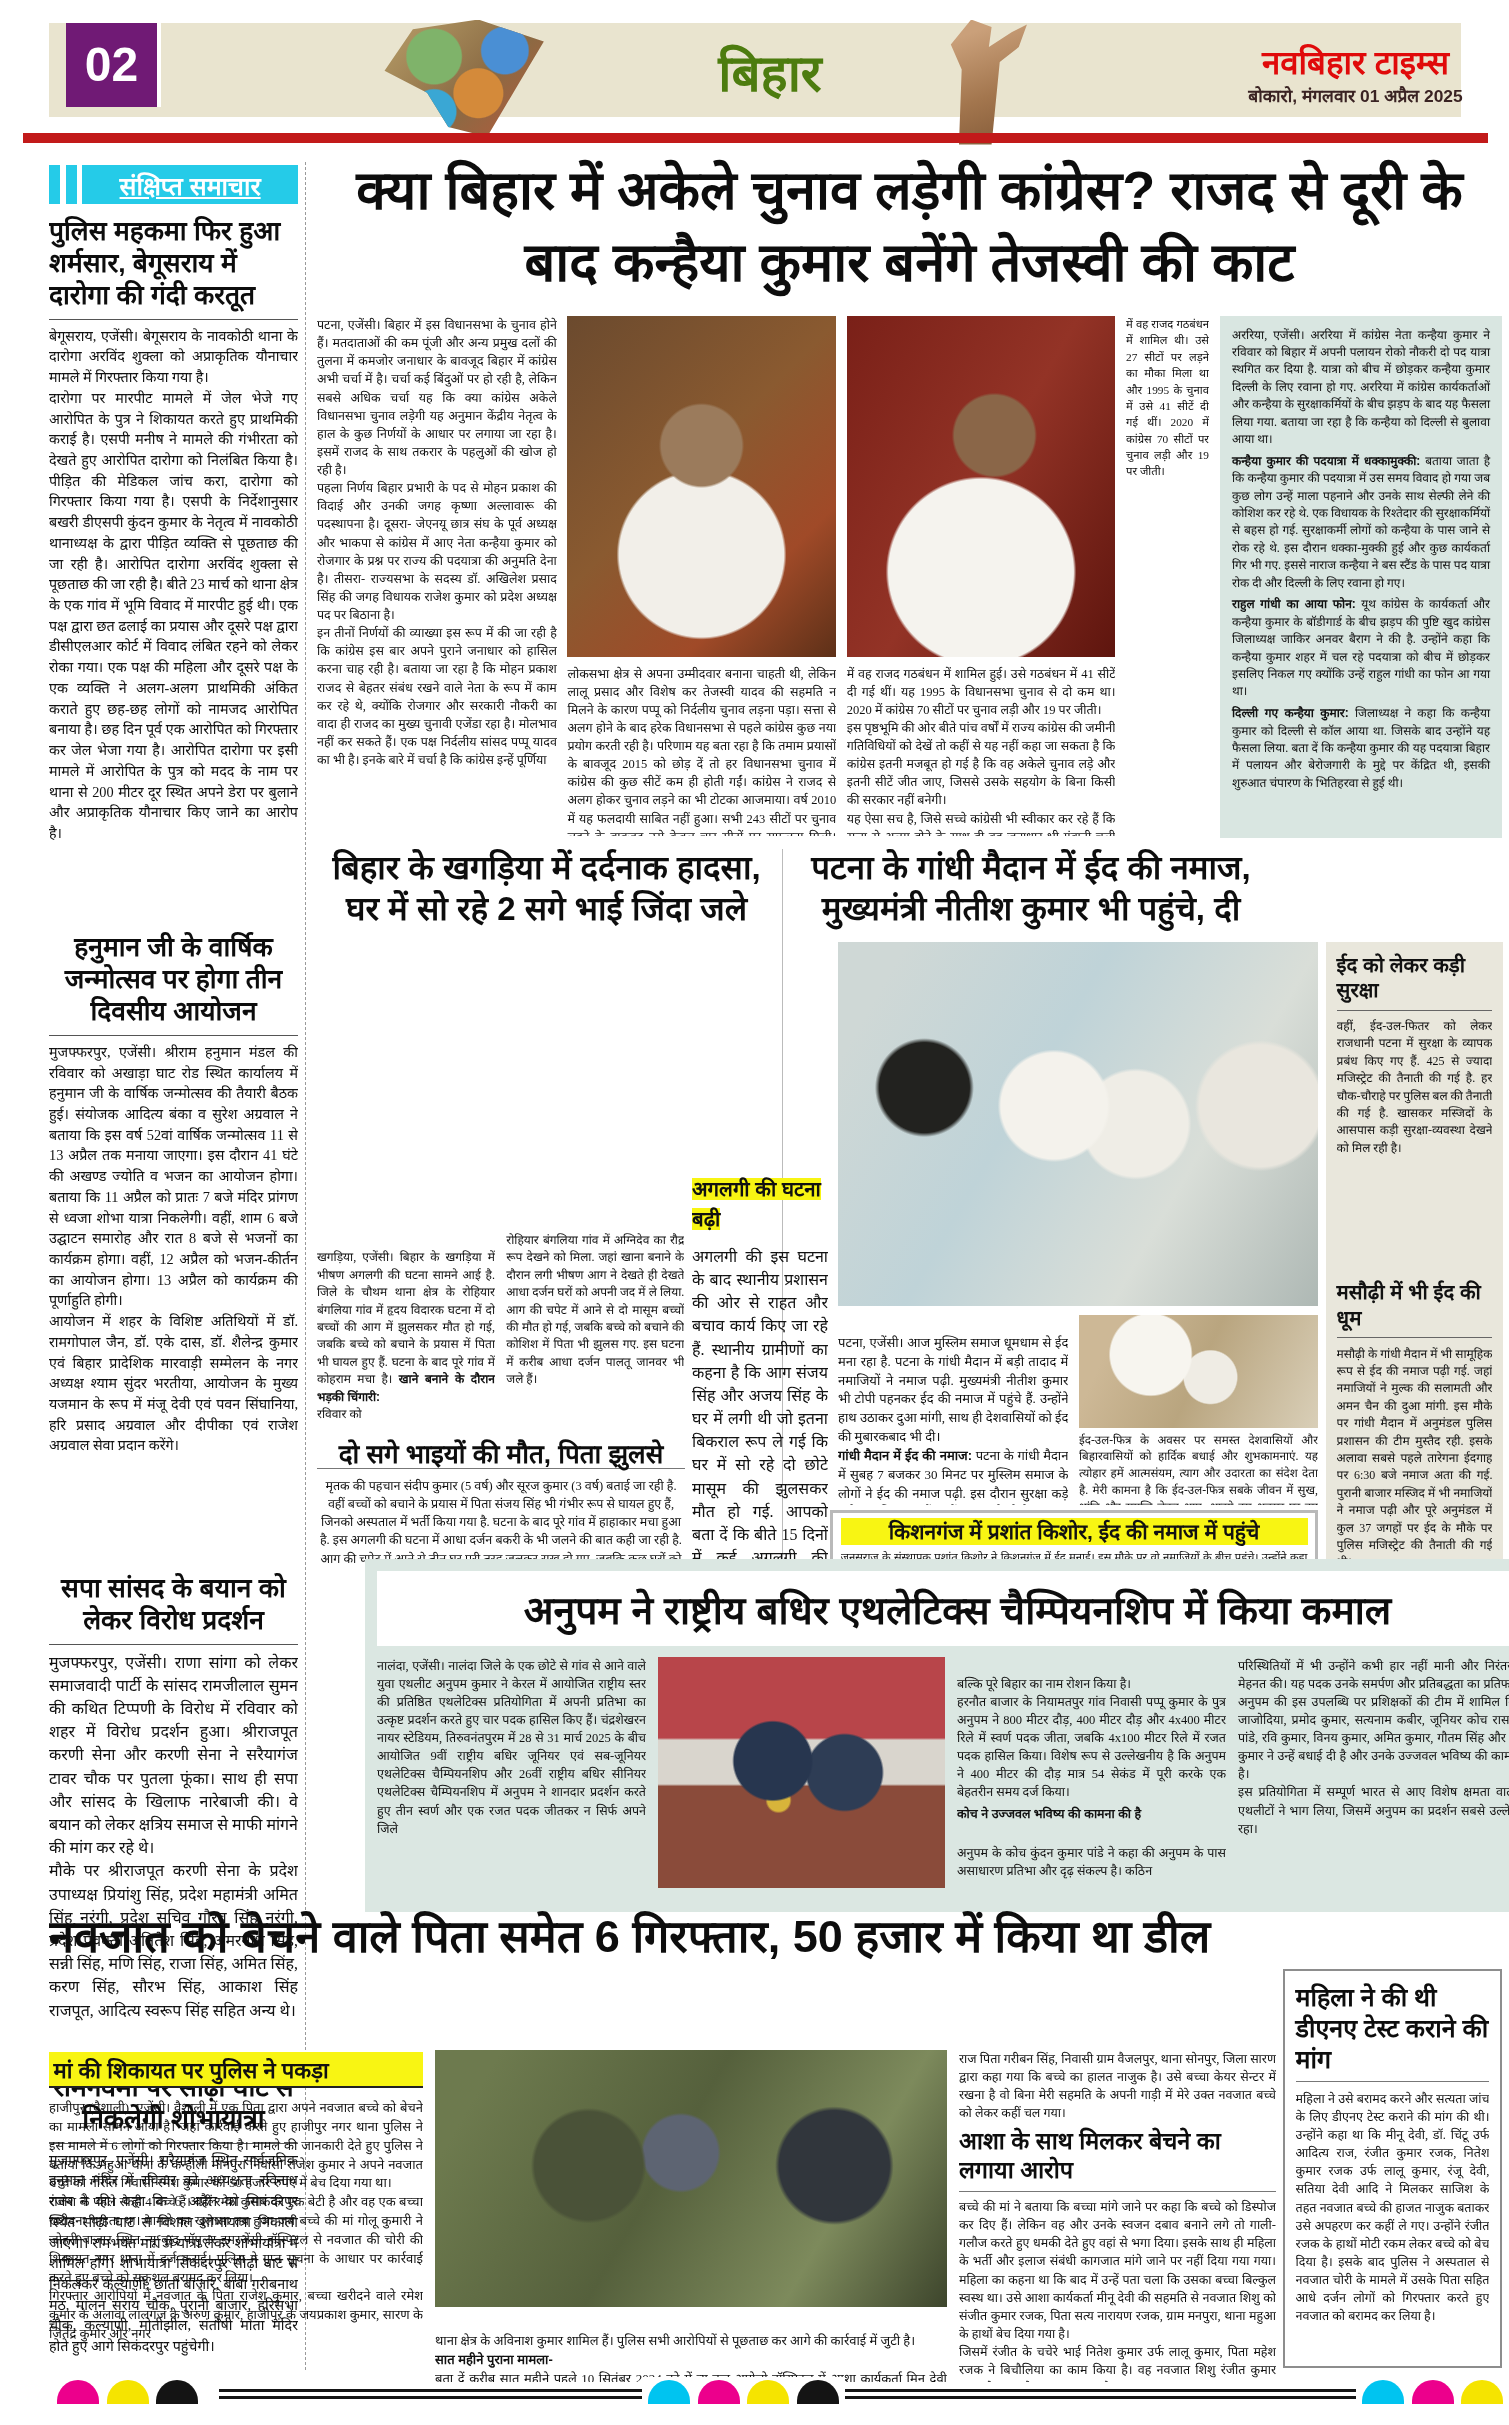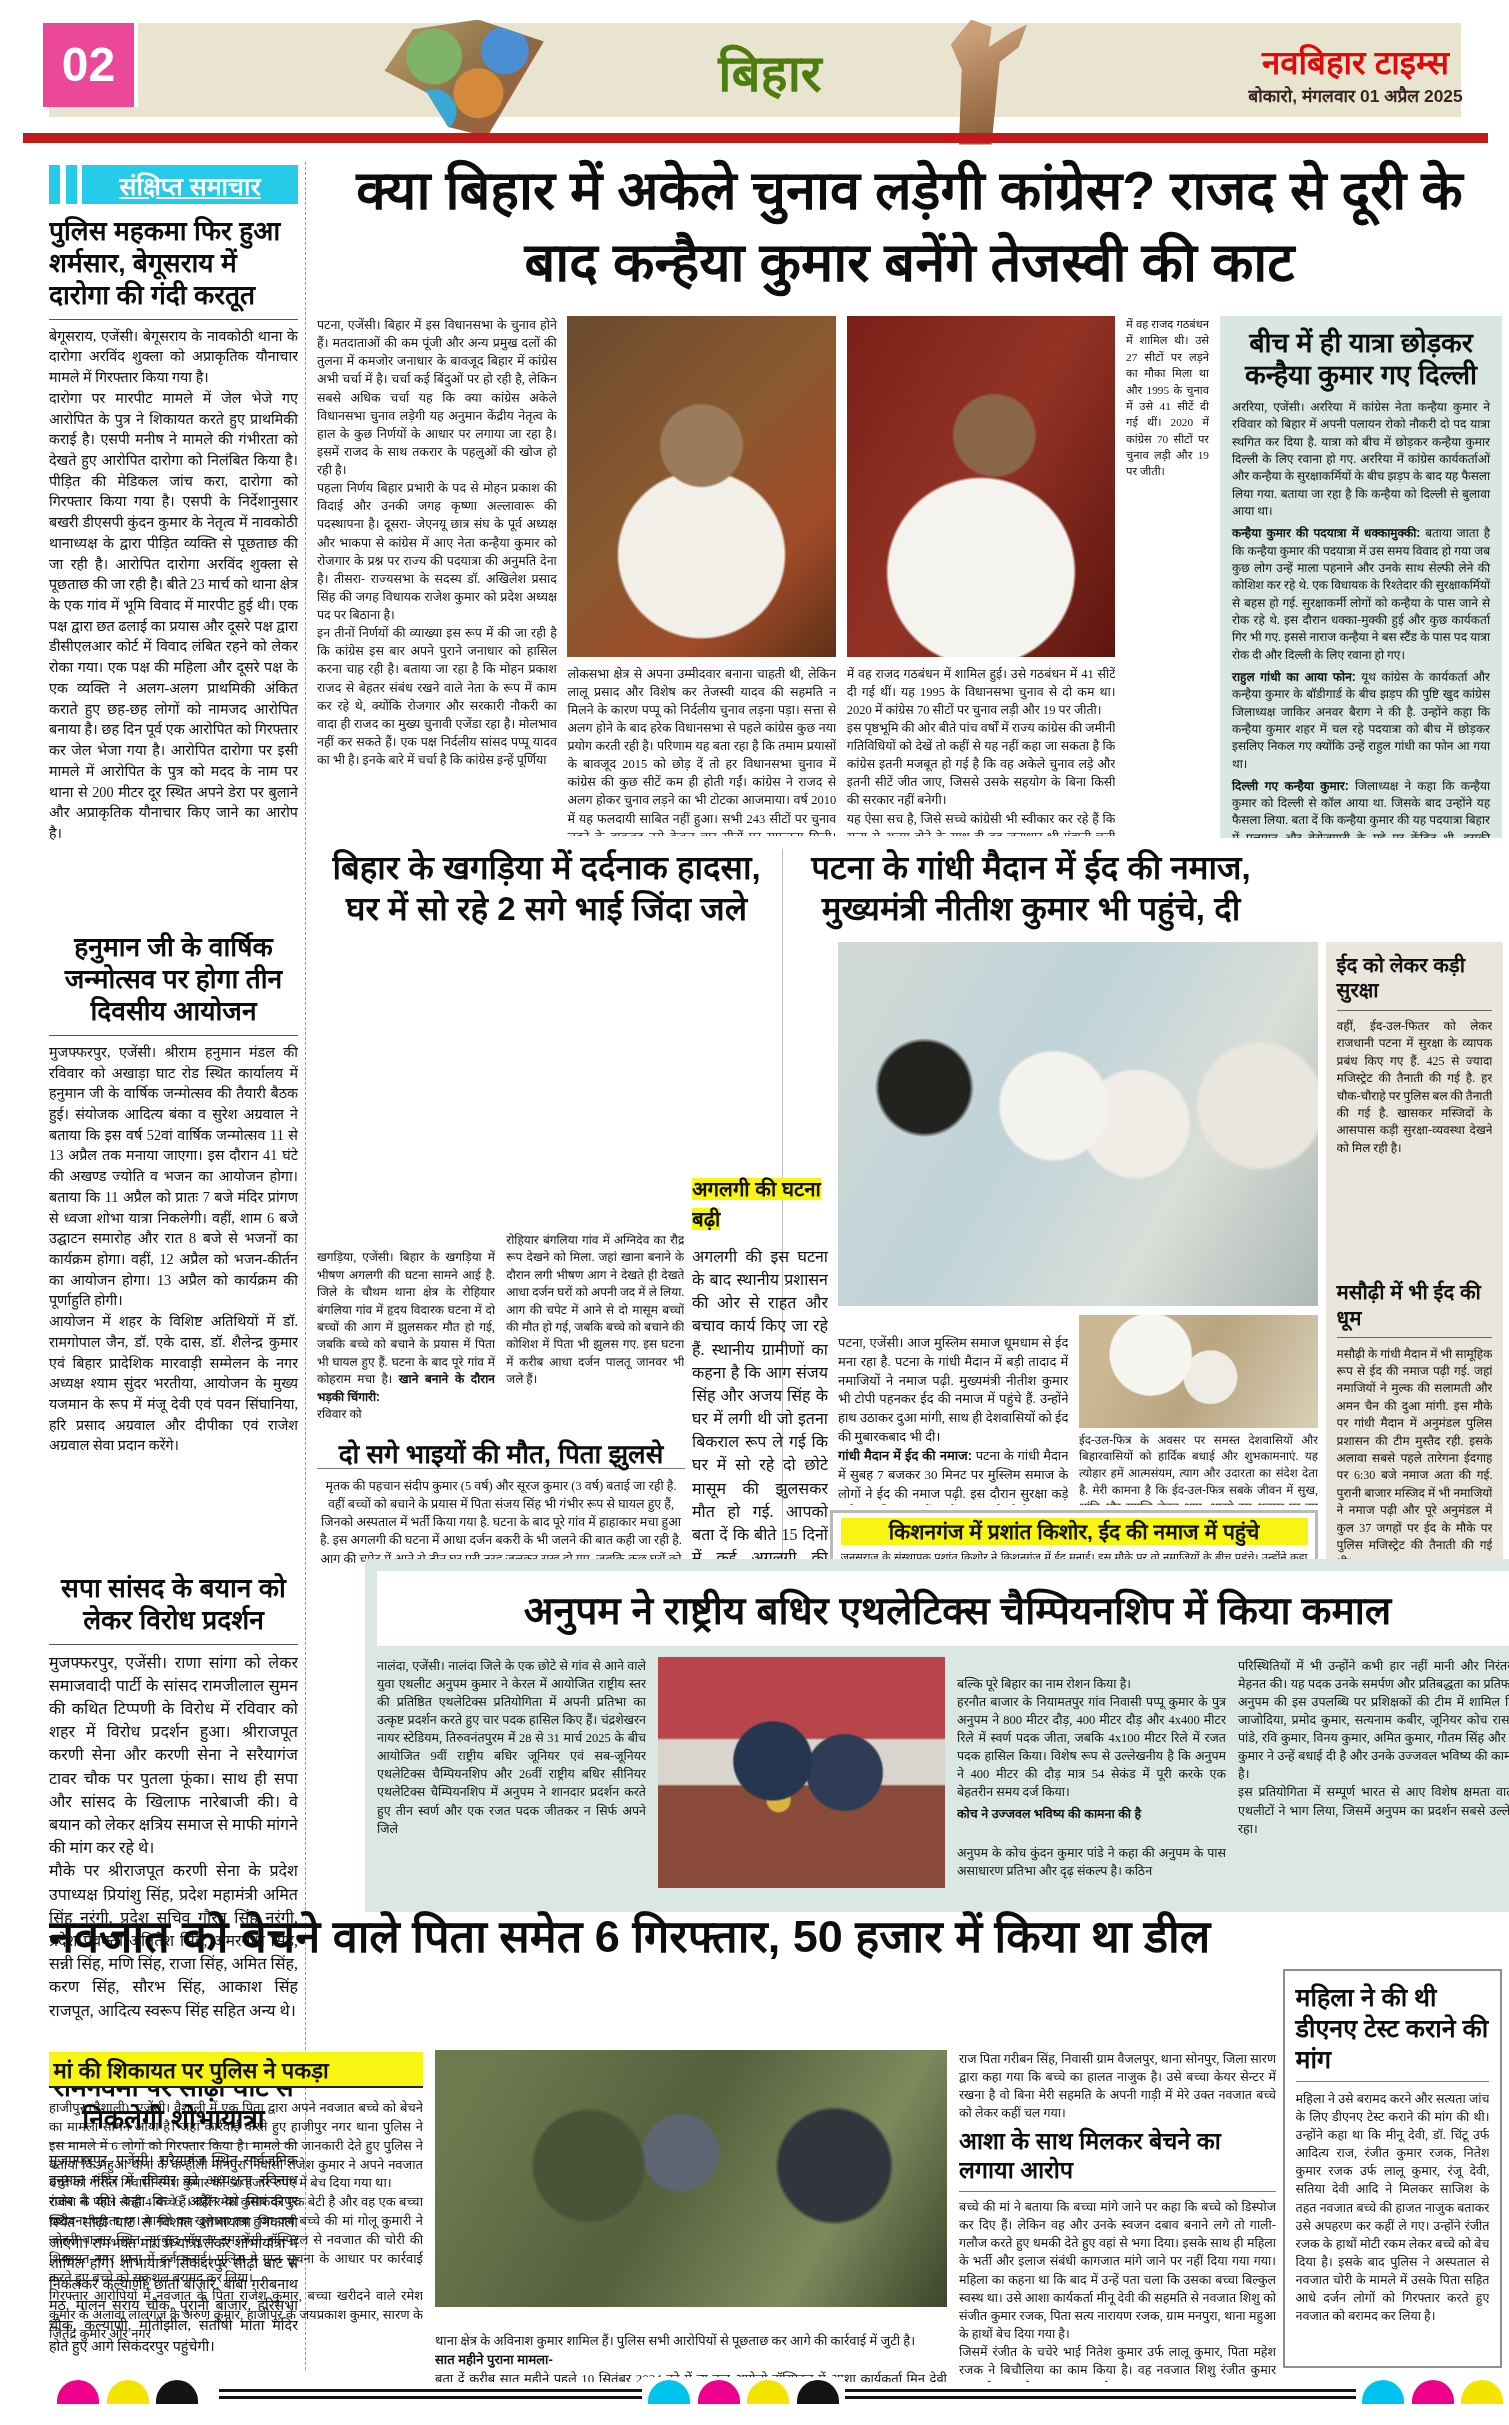--- a/index.html
+++ b/index.html
@@ -13,21 +13,21 @@
   .lead-in{font-weight:700;font-family:"Liberation Sans", sans-serif;}
   .dome{width:42px;height:24px;border-radius:42px 42px 0 0;display:inline-block;vertical-align:bottom;}
   .reg-group{background:#fff;padding:0 6px;display:flex;gap:7.5px;align-items:flex-end;}
   .insettitle{font-size:20.4px;font-weight:800;line-height:1.25;border-bottom:1.5px solid #666;
               padding-bottom:6px;margin-bottom:7.5px;font-family:"Liberation Sans", sans-serif;}
 </style>
 </head>
 <body>
 
 <div class="abs" style="left:49px;top:22.6px;width:1412px;height:94px;background:#e9e4cf;"></div>
-<div class="abs" style="left:43px;top:22.6px;width:91px;height:84px;background:#ec4899;border-right:4.5px solid #fff;
+<div class="abs" style="left:66px;top:22.6px;width:91px;height:84px;background:#701a75;border-right:4.5px solid #fff;
             display:flex;align-items:center;justify-content:center;">
   <span style="color:#fff;font:800 48px 'Liberation Sans',sans-serif;">02</span>
 </div>
 <div class="abs ph" style="left:381px;top:19.6px;width:177px;height:122px;
             background:radial-gradient(circle at 30% 30%,#7fb36a 0 18%,transparent 19%),
                        radial-gradient(circle at 70% 25%,#4a8fd4 0 15%,transparent 16%),
                        radial-gradient(circle at 55% 60%,#d48a3a 0 20%,transparent 21%),
                        radial-gradient(circle at 30% 75%,#3aa7d4 0 14%,transparent 15%),
                        linear-gradient(135deg,#b9a06a,#8a6a43 55%,#c2553a);
             clip-path:polygon(18% 8%,55% 0,92% 18%,78% 52%,60% 96%,38% 88%,26% 60%,2% 42%);"></div>
@@ -92,21 +92,20 @@
       <div class="just bodytxt" style="width:269px;height:171px;font-size:12.5px;">में वह राजद गठबंधन में शामिल हुई। उसे गठबंधन में 41 सीटें दी गई थीं। यह 1995 के विधानसभा चुनाव से दो कम था। 2020 में कांग्रेस 70 सीटों पर चुनाव लड़ी और 19 पर जीती।
 इस पृष्ठभूमि की ओर बीते पांच वर्षों में राज्य कांग्रेस की जमीनी गतिविधियों को देखें तो कहीं से यह नहीं कहा जा सकता है कि कांग्रेस इतनी मजबूत हो गई है कि वह अकेले चुनाव लड़े और इतनी सीटें जीत जाए, जिससे उसके सहयोग के बिना किसी की सरकार नहीं बनेगी।
 यह ऐसा सच है, जिसे सच्चे कांग्रेसी भी स्वीकार कर रहे हैं कि सत्ता से अलग होने के साथ ही वह जनाधार भी गंवाती चली गई और उसे फिर से जोड़ने के लिए कोई सार्थक प्रयास नहीं किया गया।</div>
     </div>
   </div>
   <div class="just bodytxt" style="width:83px;height:522px;font-size:11.3px;">में वह राजद गठबंधन में शामिल थी। उसे 27 सीटों पर लड़ने का मौका मिला था और 1995 के चुनाव में उसे 41 सीटें दी गई थीं। 2020 में कांग्रेस 70 सीटों पर चुनाव लड़ी और 19 पर जीती।</div>
 </div>
 
 <div class="abs" style="left:1220px;top:316px;width:282px;height:522px;background:#d9e6e1;
             padding:10.6px 12px;box-sizing:border-box;overflow:hidden;">
-  <h2 style="font-size:27px;line-height:1.2;text-align:center;margin-bottom:7.5px;">बीच में ही यात्रा छोड़कर कन्हैया कुमार गए दिल्ली</h2>
   <div class="bodytxt" style="font-size:12px;text-align:justify;">
     <p style="margin:0 0 4.5px;"><span>अररिया, एजेंसी। अररिया में कांग्रेस नेता कन्हैया कुमार ने रविवार को बिहार में अपनी पलायन रोको नौकरी दो पद यात्रा स्थगित कर दिया है. यात्रा को बीच में छोड़कर कन्हैया कुमार दिल्ली के लिए रवाना हो गए. अररिया में कांग्रेस कार्यकर्ताओं और कन्हैया के सुरक्षाकर्मियों के बीच झड़प के बाद यह फैसला लिया गया. बताया जा रहा है कि कन्हैया को दिल्ली से बुलावा आया था।</span></p>
     <p style="margin:0 0 4.5px;"><span class="lead-in">कन्हैया कुमार की पदयात्रा में धक्कामुक्की:</span> <span>बताया जाता है कि कन्हैया कुमार की पदयात्रा में उस समय विवाद हो गया जब कुछ लोग उन्हें माला पहनाने और उनके साथ सेल्फी लेने की कोशिश कर रहे थे. एक विधायक के रिश्तेदार की सुरक्षाकर्मियों से बहस हो गई. सुरक्षाकर्मी लोगों को कन्हैया के पास जाने से रोक रहे थे. इस दौरान धक्का-मुक्की हुई और कुछ कार्यकर्ता गिर भी गए. इससे नाराज कन्हैया ने बस स्टैंड के पास पद यात्रा रोक दी और दिल्ली के लिए रवाना हो गए।</span></p>
     <p style="margin:0 0 4.5px;"><span class="lead-in">राहुल गांधी का आया फोन:</span> <span>यूथ कांग्रेस के कार्यकर्ता और कन्हैया कुमार के बॉडीगार्ड के बीच झड़प की पुष्टि खुद कांग्रेस जिलाध्यक्ष जाकिर अनवर बैराग ने की है. उन्होंने कहा कि कन्हैया कुमार शहर में चल रहे पदयात्रा को बीच में छोड़कर इसलिए निकल गए क्योंकि उन्हें राहुल गांधी का फोन आ गया था।</span></p>
     <p style="margin:0;"><span class="lead-in">दिल्ली गए कन्हैया कुमार:</span> <span>जिलाध्यक्ष ने कहा कि कन्हैया कुमार को दिल्ली से कॉल आया था. जिसके बाद उन्होंने यह फैसला लिया. बता दें कि कन्हैया कुमार की यह पदयात्रा बिहार में पलायन और बेरोजगारी के मुद्दे पर केंद्रित थी, इसकी शुरुआत चंपारण के भितिहरवा से हुई थी।</span></p>
   </div>
 </div>
 
 <div class="abs" style="left:782px;top:849px;height:740px;border-left:0.8px solid #bbb;"></div>
 

